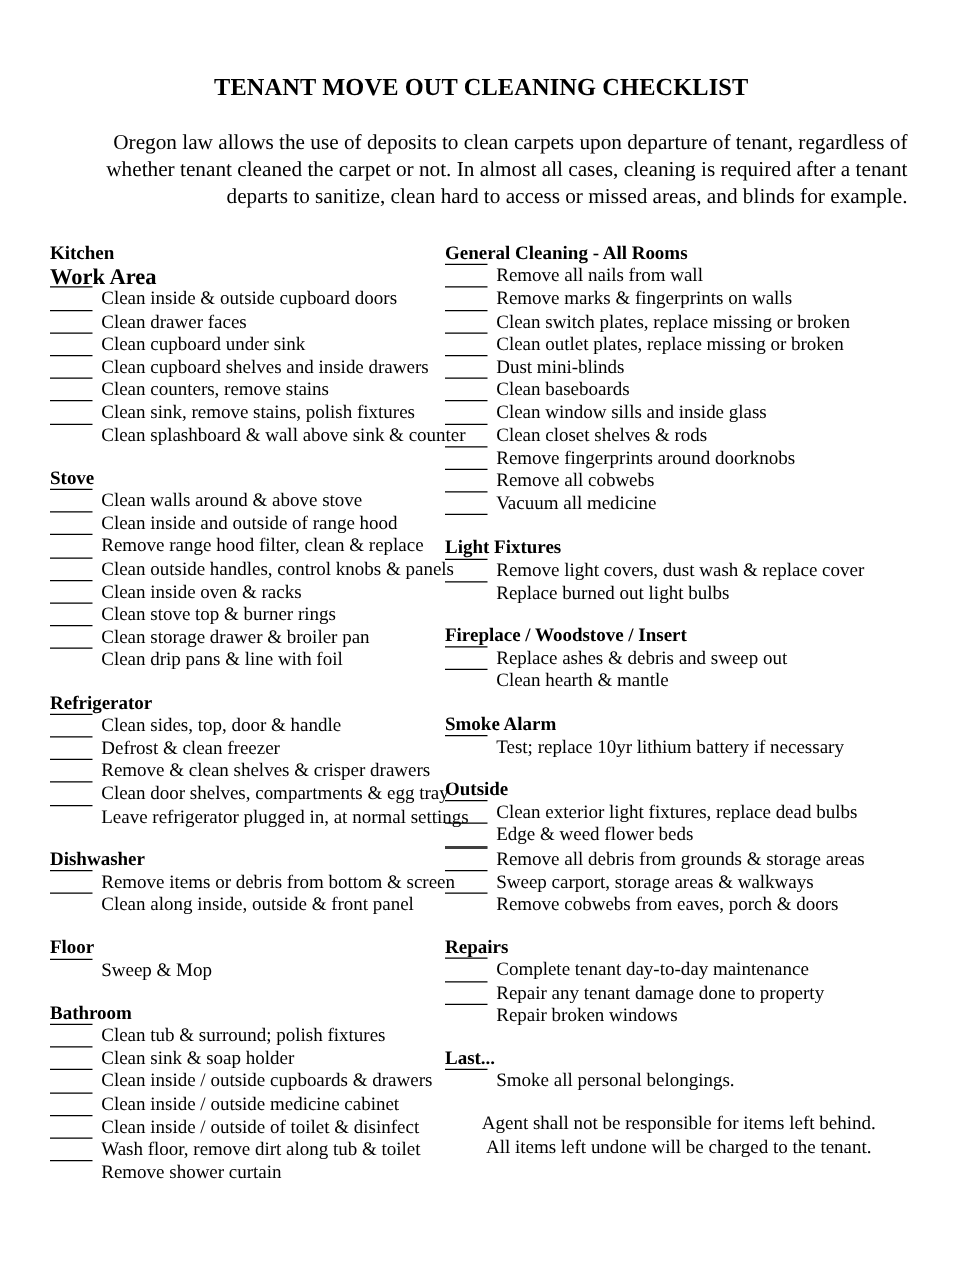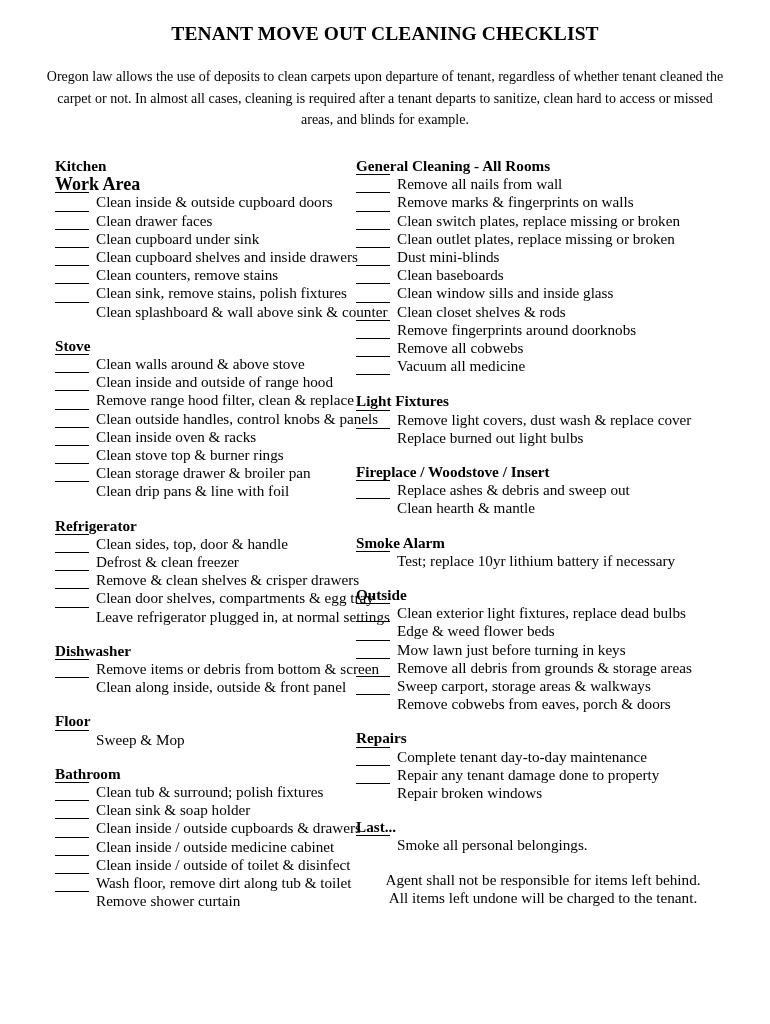--- a/index.html
+++ b/index.html
@@ -20,47 +20,47 @@
     width: 770px;
     height: 1024px;
     box-sizing: border-box;
     padding: 0;
     overflow: hidden;
   }
 
   
   .doc-title {
     margin: 0;
-    padding-top: 23px;
+    padding-top: 60px;
     text-align: center;
     font-size: 19.5px;
     font-weight: bold;
     letter-spacing: 0.1px;
     line-height: 1.1;
   }
   .intro {
     margin: 0;
     padding: 22px 44px 0 44px;
-    text-align: center;
-    font-size: 14px;
+    text-align: right;
+    font-size: 17px;
     line-height: 21.5px;
   }
 
   
   .columns {
     display: flex;
     align-items: flex-start;
     padding: 26px 0 0 0;
   }
   .col {
     box-sizing: border-box;
   }
   .col-left {
     width: 350px;
-    padding-left: 55px;
+    padding-left: 40px;
   }
   .col-right {
     width: 380px;
     padding-left: 6px;
   }
 
   .section {
     margin: 0 0 16px 0;
   }
   .section:last-child {
@@ -391,21 +391,20 @@
             <li class="item">
               <span class="blank"></span>
               <span class="item-text">Clean exterior light fixtures, replace dead bulbs</span>
             </li>
             <li class="item">
               <span class="blank"></span>
               <span class="item-text">Edge &amp; weed flower beds</span>
             </li>
             <li class="item">
               <span class="blank"></span>
-              <span class="item-text">Mow lawn just before turning in keys</span>
             </li>
             <li class="item">
               <span class="blank"></span>
               <span class="item-text">Remove all debris from grounds &amp; storage areas</span>
             </li>
             <li class="item">
               <span class="blank"></span>
               <span class="item-text">Sweep carport, storage areas &amp; walkways</span>
             </li>
             <li class="item">

